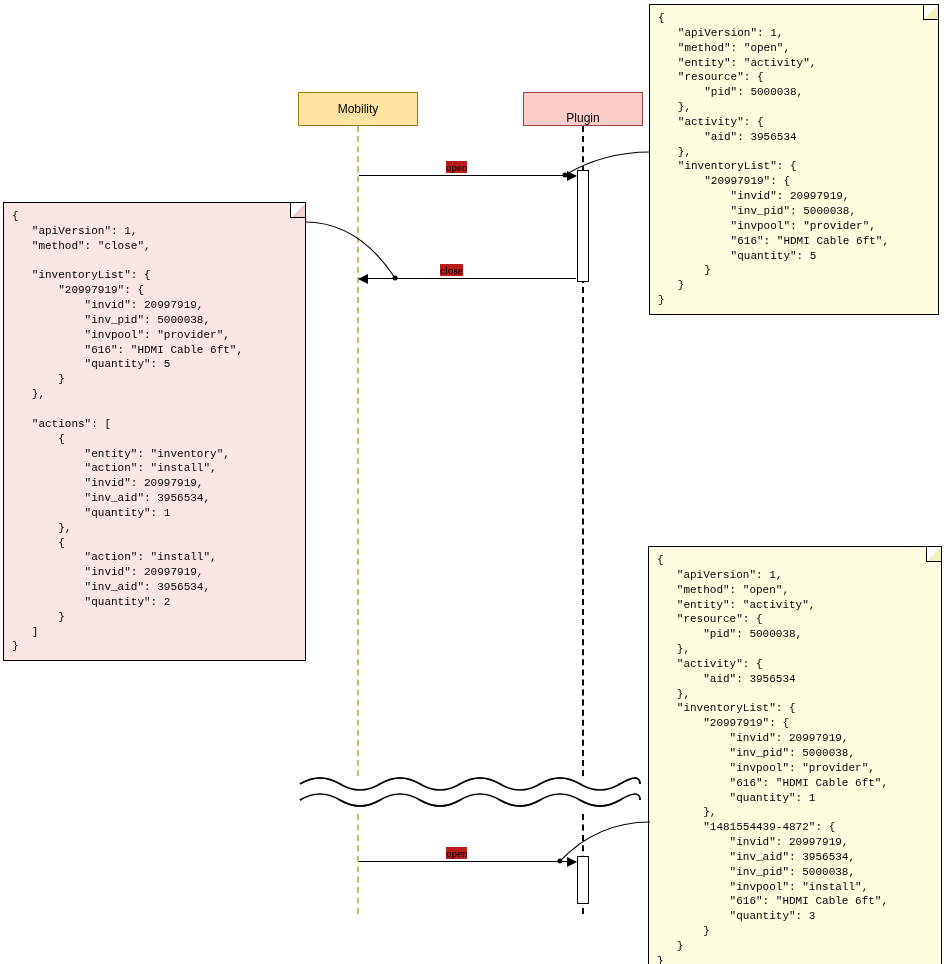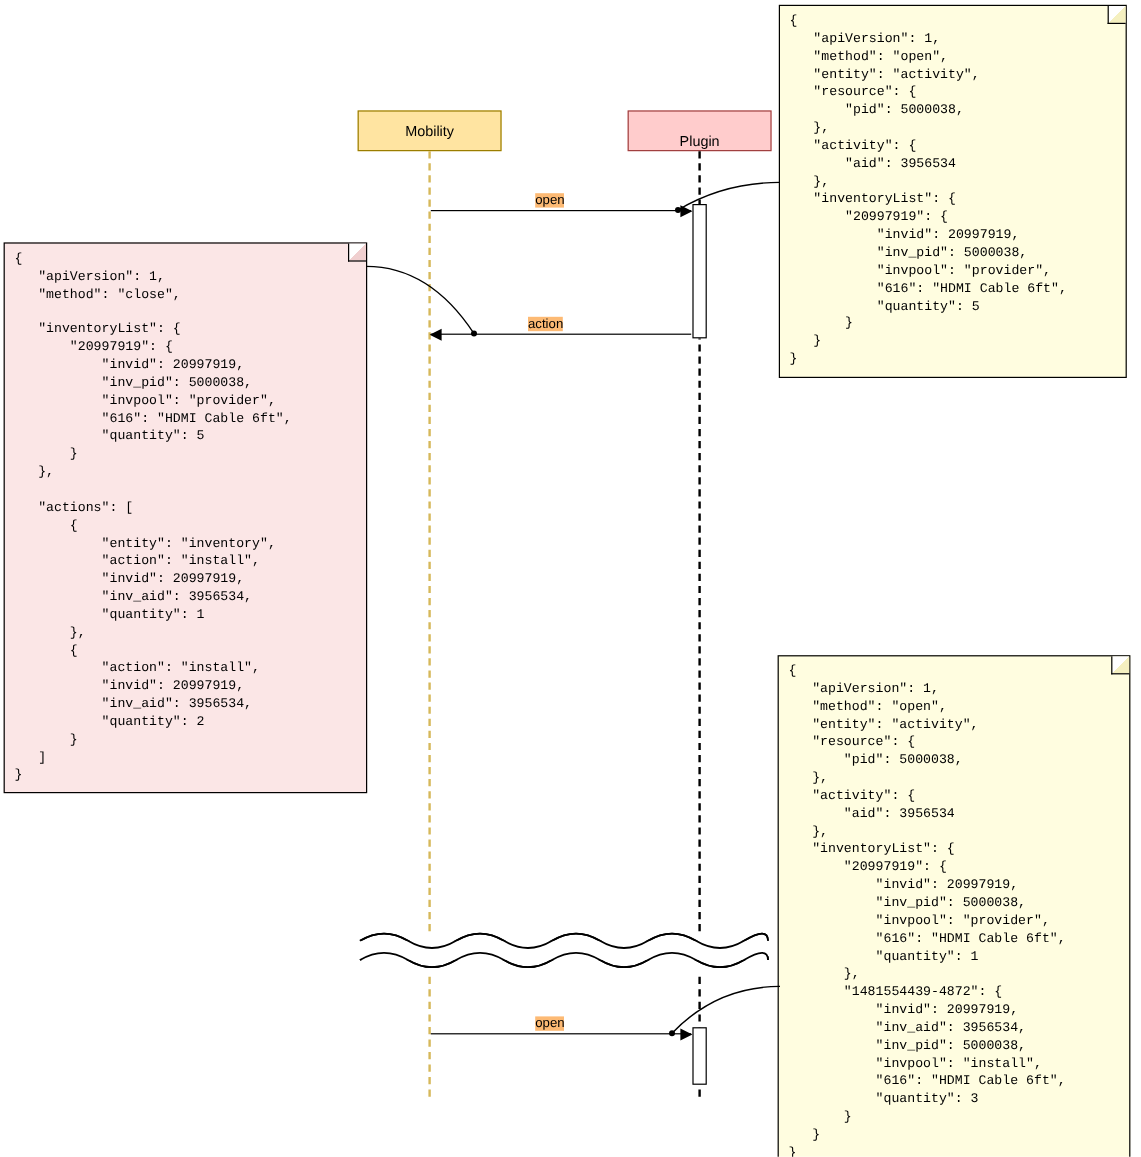--- a/index.html
+++ b/index.html
@@ -62,24 +62,24 @@
   .arrow.right::after {
     right: -1px; top: -5px;
     border-left: 10px solid #000;
   }
   .arrow.left::after {
     left: -1px; top: -5px;
     border-right: 10px solid #000;
   }
   .arrow-label {
     position: absolute;
-    font-family: Liberation Sans, sans-serif;
+    font-family: Liberation Serif, serif;
     font-size: 11px;
     color: #000;
-    background: #fdba74;
+    background: #b91c1c;
     white-space: nowrap;
   }
   .note {
     position: absolute;
     border: 1px solid #000;
     padding: 6px 8px;
     box-sizing: border-box;
     white-space: pre;
     line-height: 1.35;
     font-size: 11px;
@@ -116,21 +116,21 @@
 <div class="lifeline mobility" style="left:357px; top:814px; height:100px;"></div>
 <div class="lifeline plugin" style="left:582px; top:814px; height:100px;"></div>
 
 <div class="activation" style="left:577px; top:170px; height:112px;"></div>
 <div class="activation" style="left:577px; top:856px; height:48px;"></div>
 
 <div class="arrow right" style="left:359px; top:175px; width:217px;"></div>
 <div class="arrow-label" style="left:446px; top:161px;">open</div>
 
 <div class="arrow left" style="left:359px; top:278px; width:217px;"></div>
-<div class="arrow-label" style="left:440px; top:264px;">action</div>
+<div class="arrow-label" style="left:440px; top:264px;">close</div>
 
 <div class="arrow right" style="left:359px; top:861px; width:217px;"></div>
 <div class="arrow-label" style="left:446px; top:847px;">open</div>
 
 <svg class="timebreak" style="left:300px; top:772px;" width="340" height="40">
   <path d="M0,12 Q20,0 40,12 T80,12 T120,12 T160,12 T200,12 T240,12 T280,12 T320,12 T340,12" stroke="#000" stroke-width="1.5" fill="none"></path>
   <path d="M0,28 Q20,16 40,28 T80,28 T120,28 T160,28 T200,28 T240,28 T280,28 T320,28 T340,28" stroke="#000" stroke-width="1.5" fill="none"></path>
   <rect x="0" y="12" width="340" height="16" fill="#fff" stroke="none"></rect>
   <path d="M0,12 Q20,0 40,12 T80,12 T120,12 T160,12 T200,12 T240,12 T280,12 T320,12 T340,12" stroke="#000" stroke-width="1.5" fill="none"></path>
   <path d="M0,28 Q20,16 40,28 T80,28 T120,28 T160,28 T200,28 T240,28 T280,28 T320,28 T340,28" stroke="#000" stroke-width="1.5" fill="none"></path>

